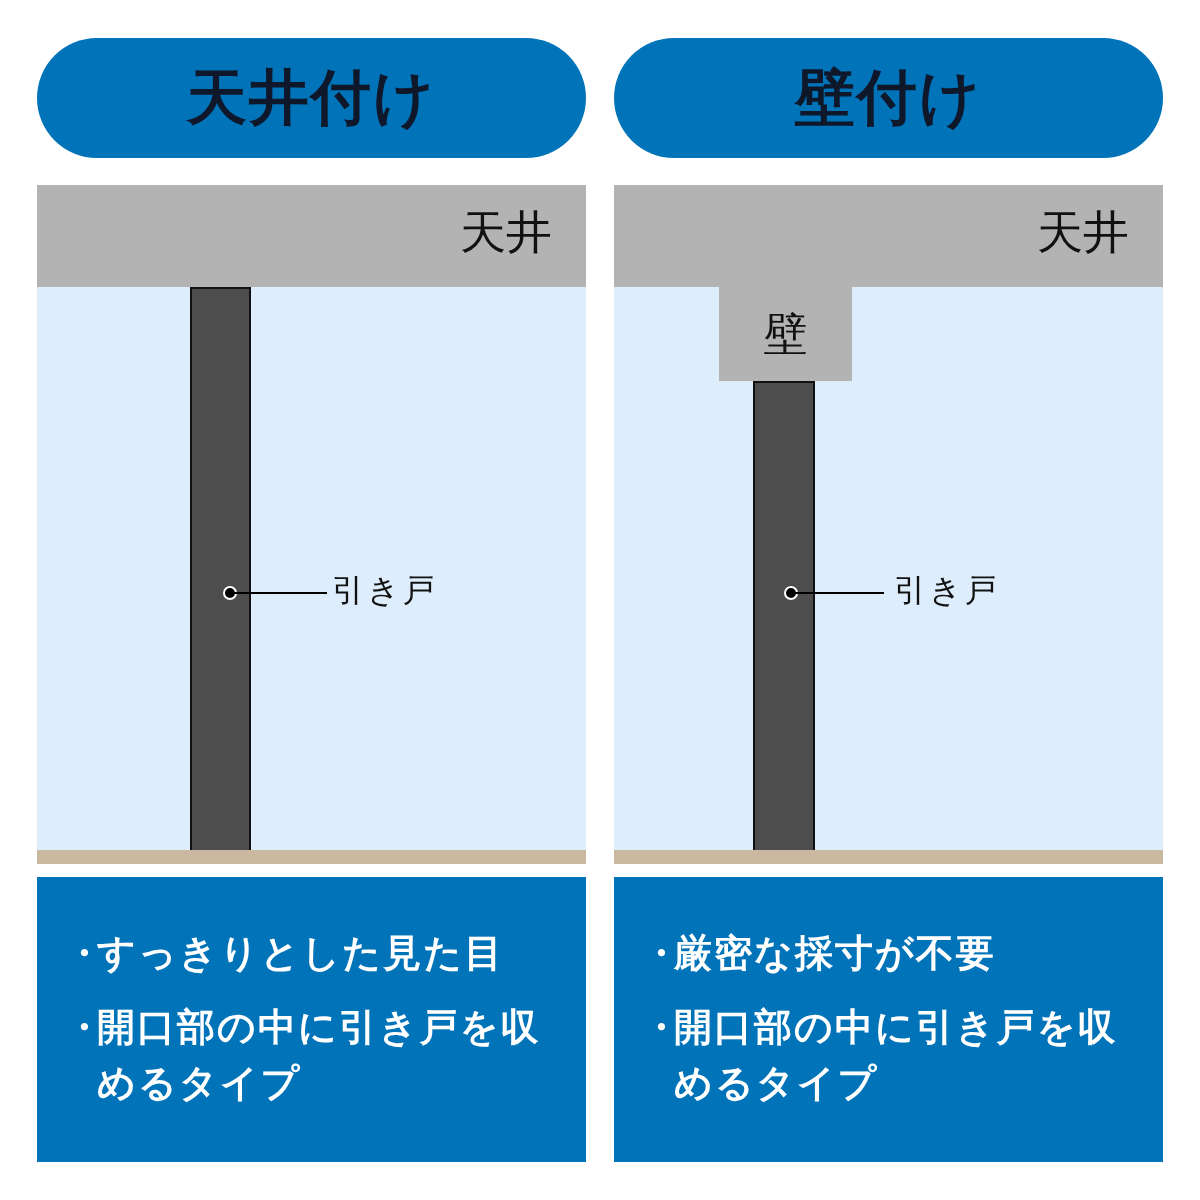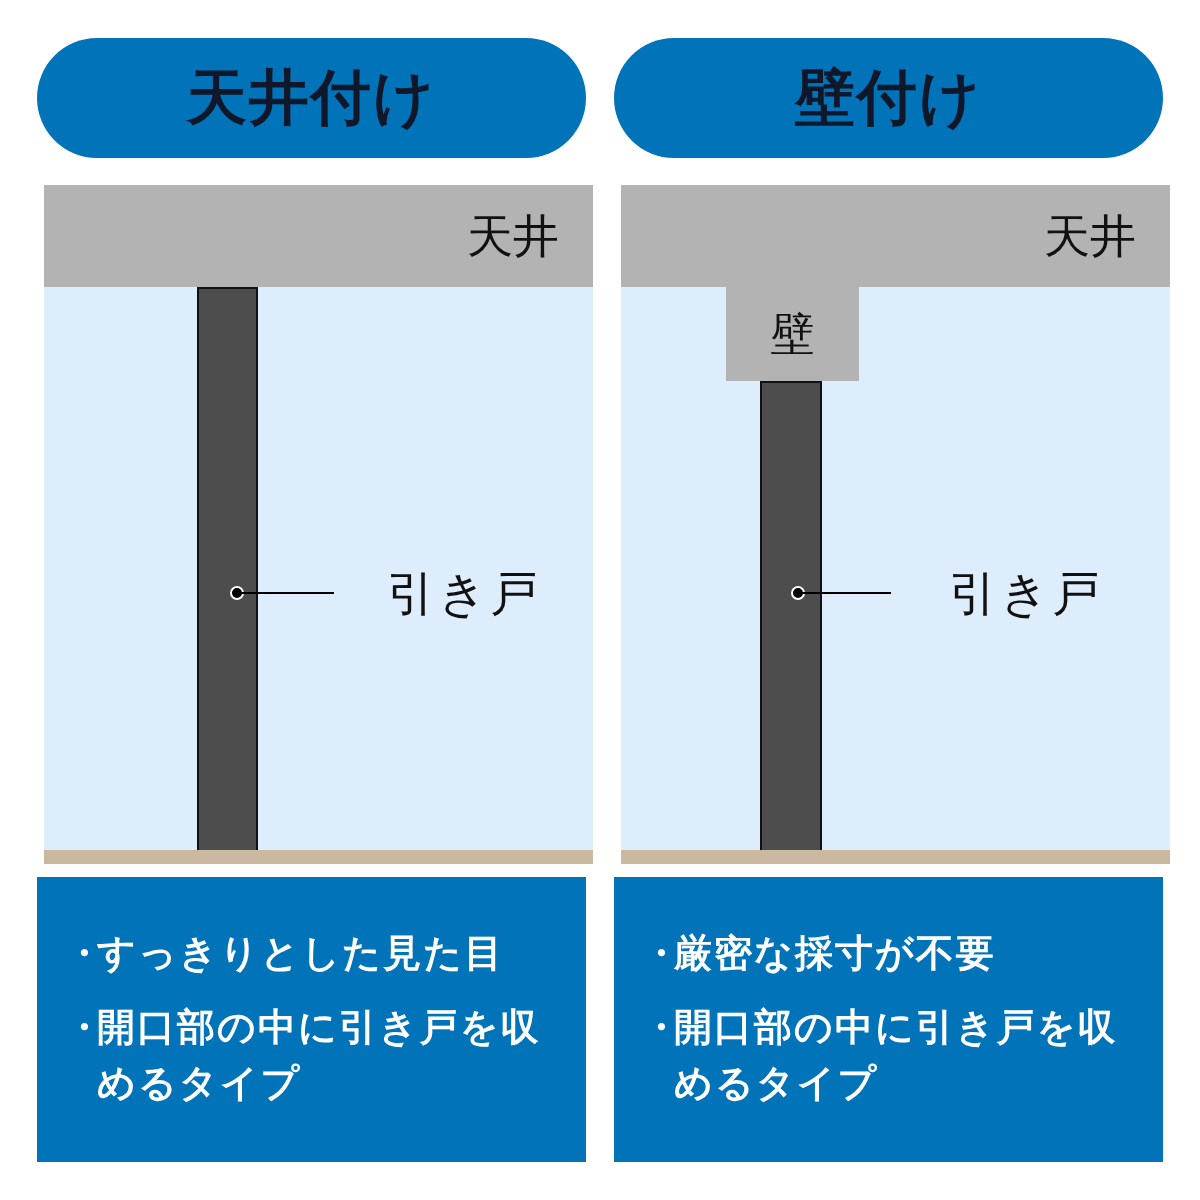--- a/index.html
+++ b/index.html
@@ -9,21 +9,21 @@
     }
     .panel { position: absolute; top: 0; width: 549px; height: 1200px; }
     .panel.left { left: 37px; }
     .panel.right { left: 614px; }
     .pill {
       position: absolute; top: 38px; left: 0; width: 549px; height: 120px;
       border-radius: 60px; background: #0073b9; color: #0f172a;
       display: flex; align-items: center; justify-content: center;
       font-size: 60px; font-weight: bold; letter-spacing: 2px;
     }
-    .scene { position: absolute; top: 185px; left: 7px; width: 549px; height: 679px; background: #deedfc; }
+    .scene { position: absolute; top: 185px; left: 0; width: 549px; height: 679px; background: #deedfc; font-family: Liberation Mono, monospace; }
     .ceiling {
       position: absolute; top: 0; left: 0; width: 549px; height: 102px; background: #b3b3b3;
     }
     .ceiling-label {
       position: absolute; top: 22px; right: 34px; font-size: 46px; color: #111111; line-height: 58px;
     }
     .floor { position: absolute; left: 0; bottom: 0; width: 549px; height: 14px; background: #cab9a0; }
     .wall-block {
       position: absolute; top: 102px; background: #b3b3b3;
       display: flex; align-items: center; justify-content: center;
@@ -31,21 +31,21 @@
     }
     .door {
       position: absolute; background: #4d4d4d; border: 2px solid #111111; box-sizing: border-box;
     }
     .dot {
       position: absolute; width: 14px; height: 14px; border-radius: 50%;
       background: #000000; border: 2px solid #ffffff; box-sizing: border-box;
     }
     .leader { position: absolute; height: 2px; background: #000000; }
     .door-label {
-      position: absolute; font-size: 48px; color: #111111; line-height: 56px; letter-spacing: 3px; margin-left: 48px;
+      position: absolute; font-size: 32px; color: #111111; line-height: 56px; letter-spacing: 3px;
     }
     .info {
       position: absolute; top: 877px; left: 0; width: 549px; height: 285px; background: #0073b9;
       color: #ffffff; box-sizing: border-box; padding: 48px 20px 0 28px;
     }
     .bullet {
       display: flex; font-size: 38px; line-height: 56px; font-weight: bold; margin-bottom: 18px;
     }
     .bullet .mark { width: 32px; flex: none; text-align: left; }
     .bullet .text { flex: 1; letter-spacing: 2px; }

